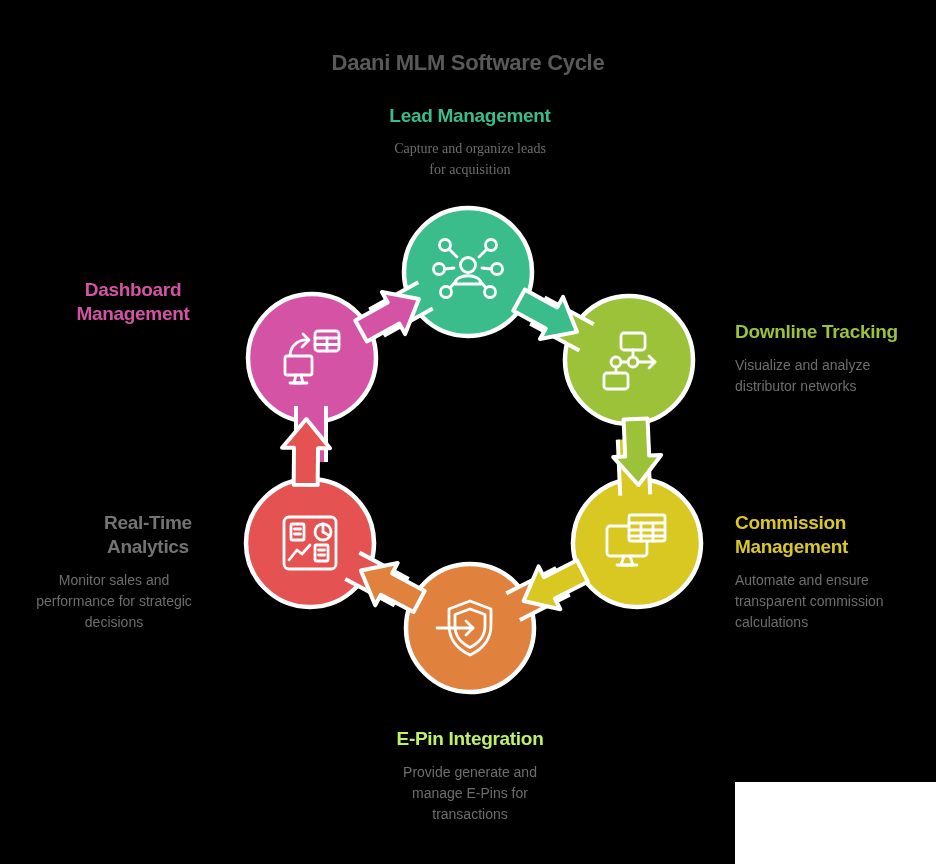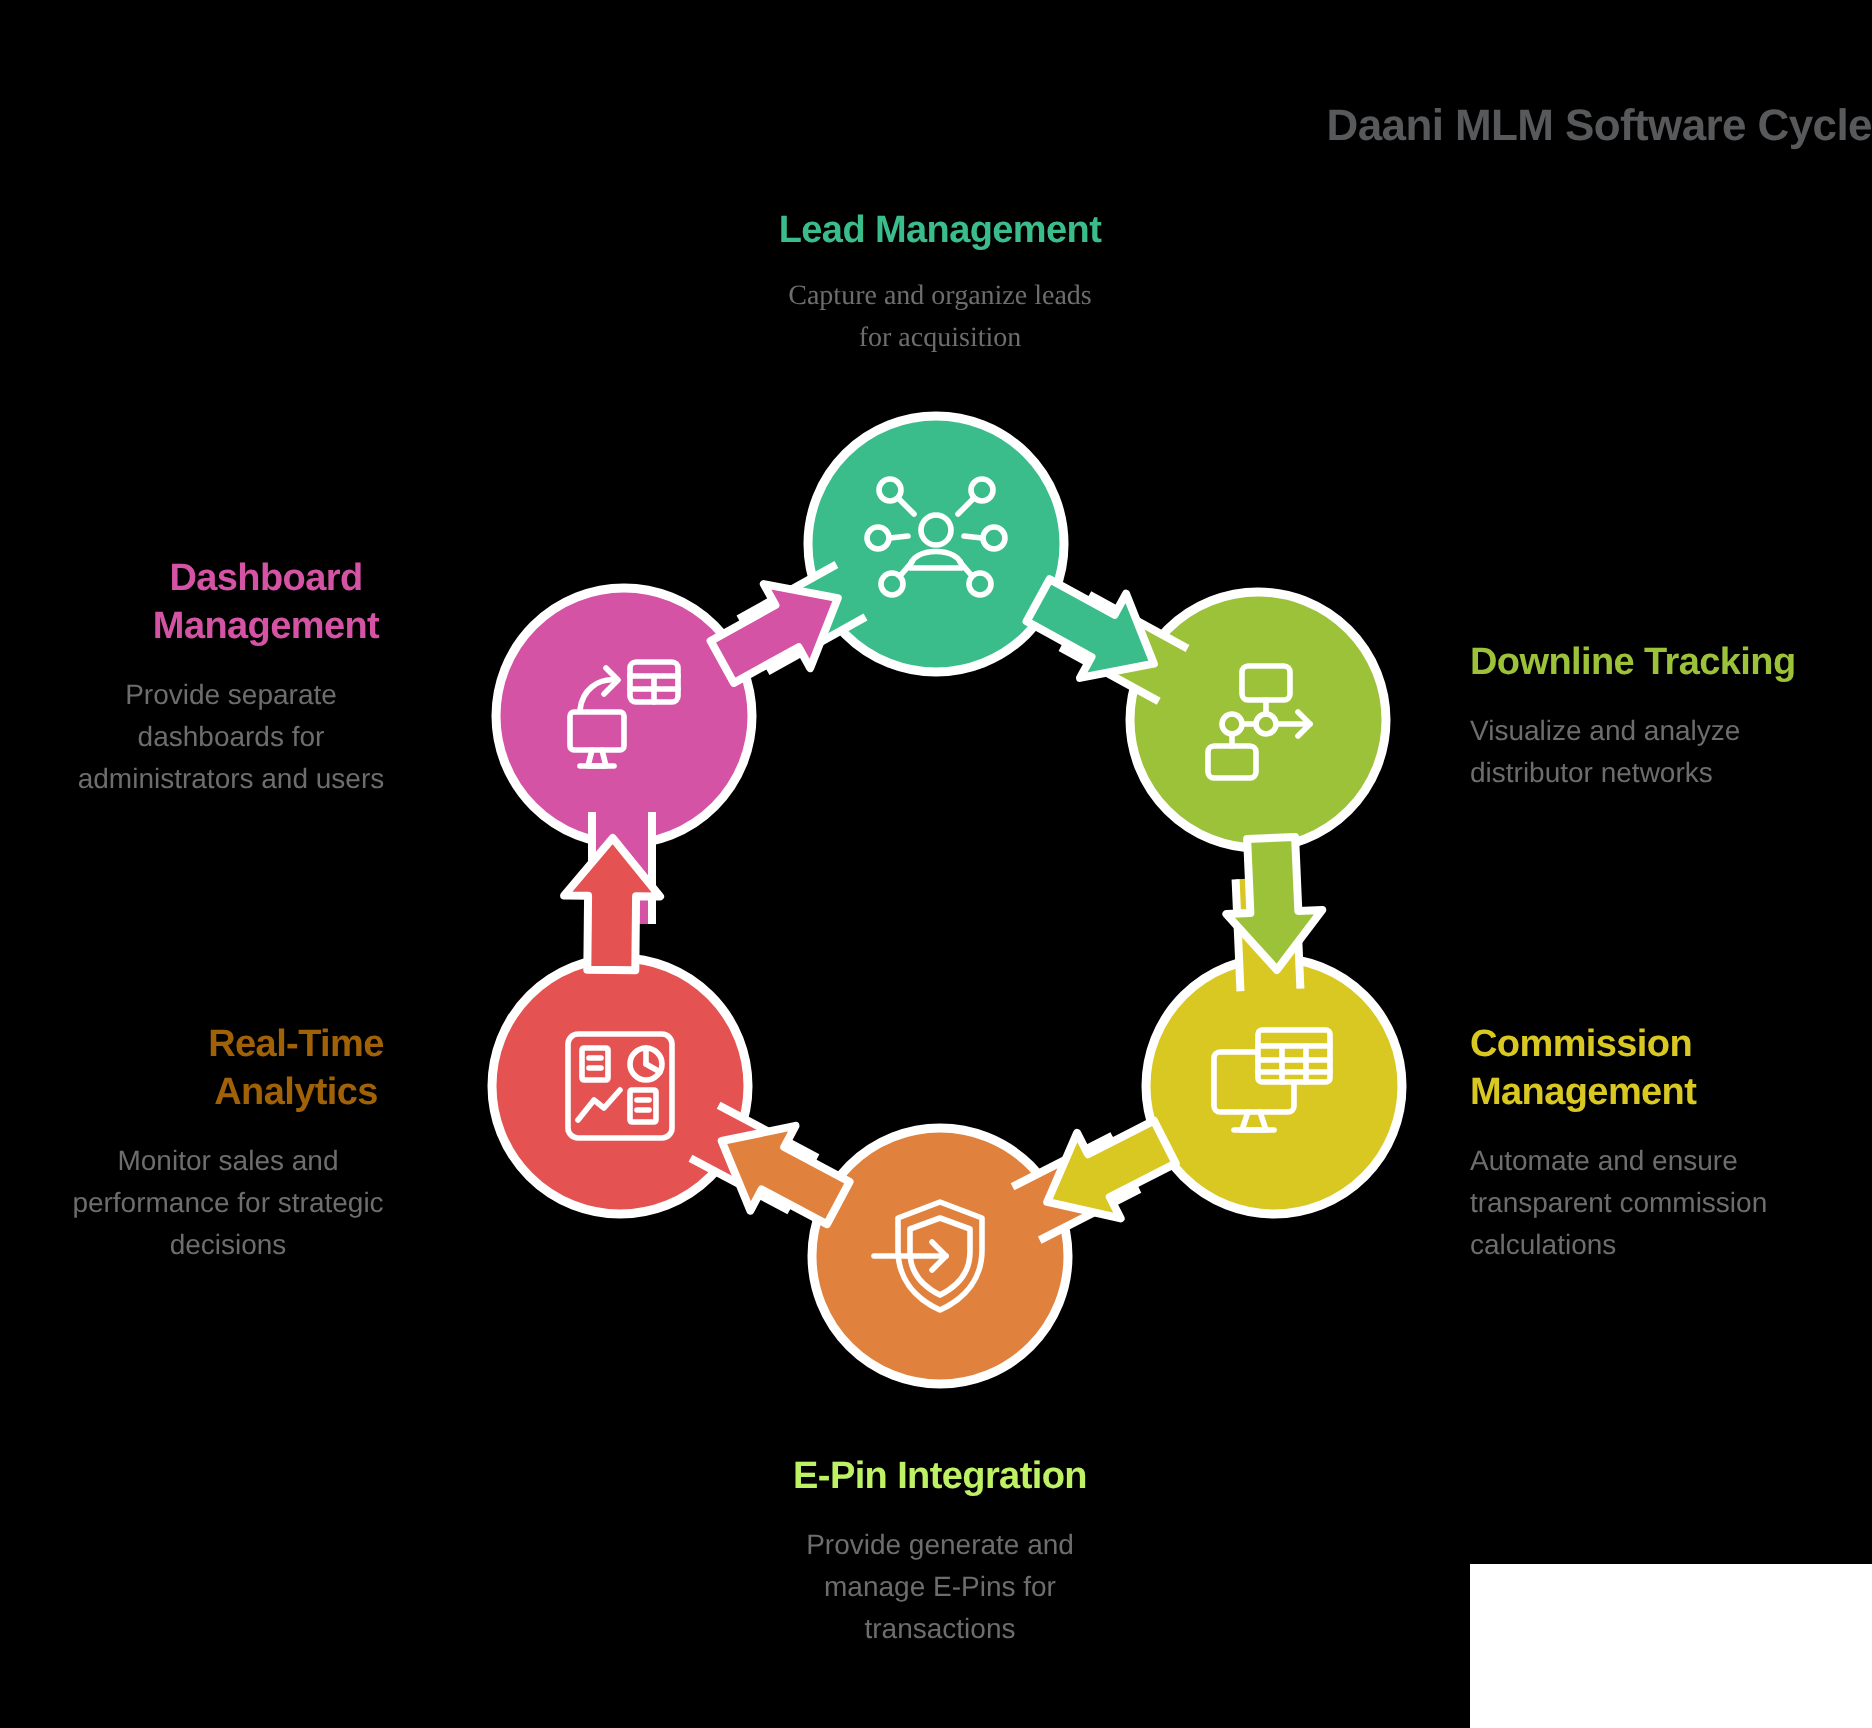--- a/index.html
+++ b/index.html
@@ -7,21 +7,21 @@
     position:relative;width:936px;height:864px;overflow:hidden;
     background:#000;font-family:"Liberation Sans",sans-serif;
   }
   #diagram-svg{position:absolute;left:0;top:0;}
   .icon{stroke:#fff;stroke-width:2.8;fill:none;stroke-linecap:round;stroke-linejoin:round;}
   .node-circle{stroke:#fff;stroke-width:4.5;}
   .stem-side{stroke:#fff;stroke-width:4;fill:none;}
   .flow-arrow{stroke:#fff;stroke-width:4;stroke-linejoin:round;}
   .txt{position:absolute;}
   .page-title{
-    left:0;right:0;top:50px;text-align:right;
+    left:0;right:0;top:50px;text-align:center;
     font-size:22px;font-weight:700;letter-spacing:-0.3px;color:#58595b;
   }
   .node-heading{
     font-size:19px;font-weight:700;letter-spacing:-0.3px;line-height:24px;
   }
   .node-desc{
     font-size:14px;color:#6d6d6d;line-height:21px;
   }
   .ta-c{text-align:center;} .ta-l{text-align:left;} .ta-r{text-align:center;}
   .center-wrap{left:4px;right:0;}
@@ -176,20 +176,19 @@
   <div class="txt ta-l node-heading" style="left: 735px; top: 511px; width: 140px; color: rgb(217, 199, 34);">Commission Management</div>
   <div class="txt ta-l node-desc" style="left:735px;top:570px;width:165px;">Automate and ensure transparent commission calculations</div>
 
   <div class="txt center-wrap ta-c" style="top:727px;">
     <div class="node-heading" style="color: #bef264;">E-Pin Integration</div>
   </div>
   <div class="txt center-wrap ta-c" style="top:762px;">
     <div class="node-desc inner" style="width:160px;">Provide generate and manage E-Pins for transactions</div>
   </div>
 
-  <div class="txt ta-r node-heading" style="right: 733px; top: 511px; width: 110px; color: #a16207;">Real-Time Analytics</div>
+  <div class="txt ta-r node-heading" style="right: 733px; top: 511px; width: 110px; color: #737373;">Real-Time Analytics</div>
   <div class="txt ta-r node-desc" style="right:733px;top:570px;width:178px;">Monitor sales and performance for strategic decisions</div>
 
   <div class="txt ta-r node-heading" style="right: 733px; top: 278px; width: 140px; color: rgb(213, 83, 165);">Dashboard Management</div>
-  <div class="txt ta-r node-desc" style="right:733px;top:337px;width:175px;">Provide separate dashboards for administrators and users</div>
 
   <div class="corner-patch"></div>
 </div>
 
 </body></html>

